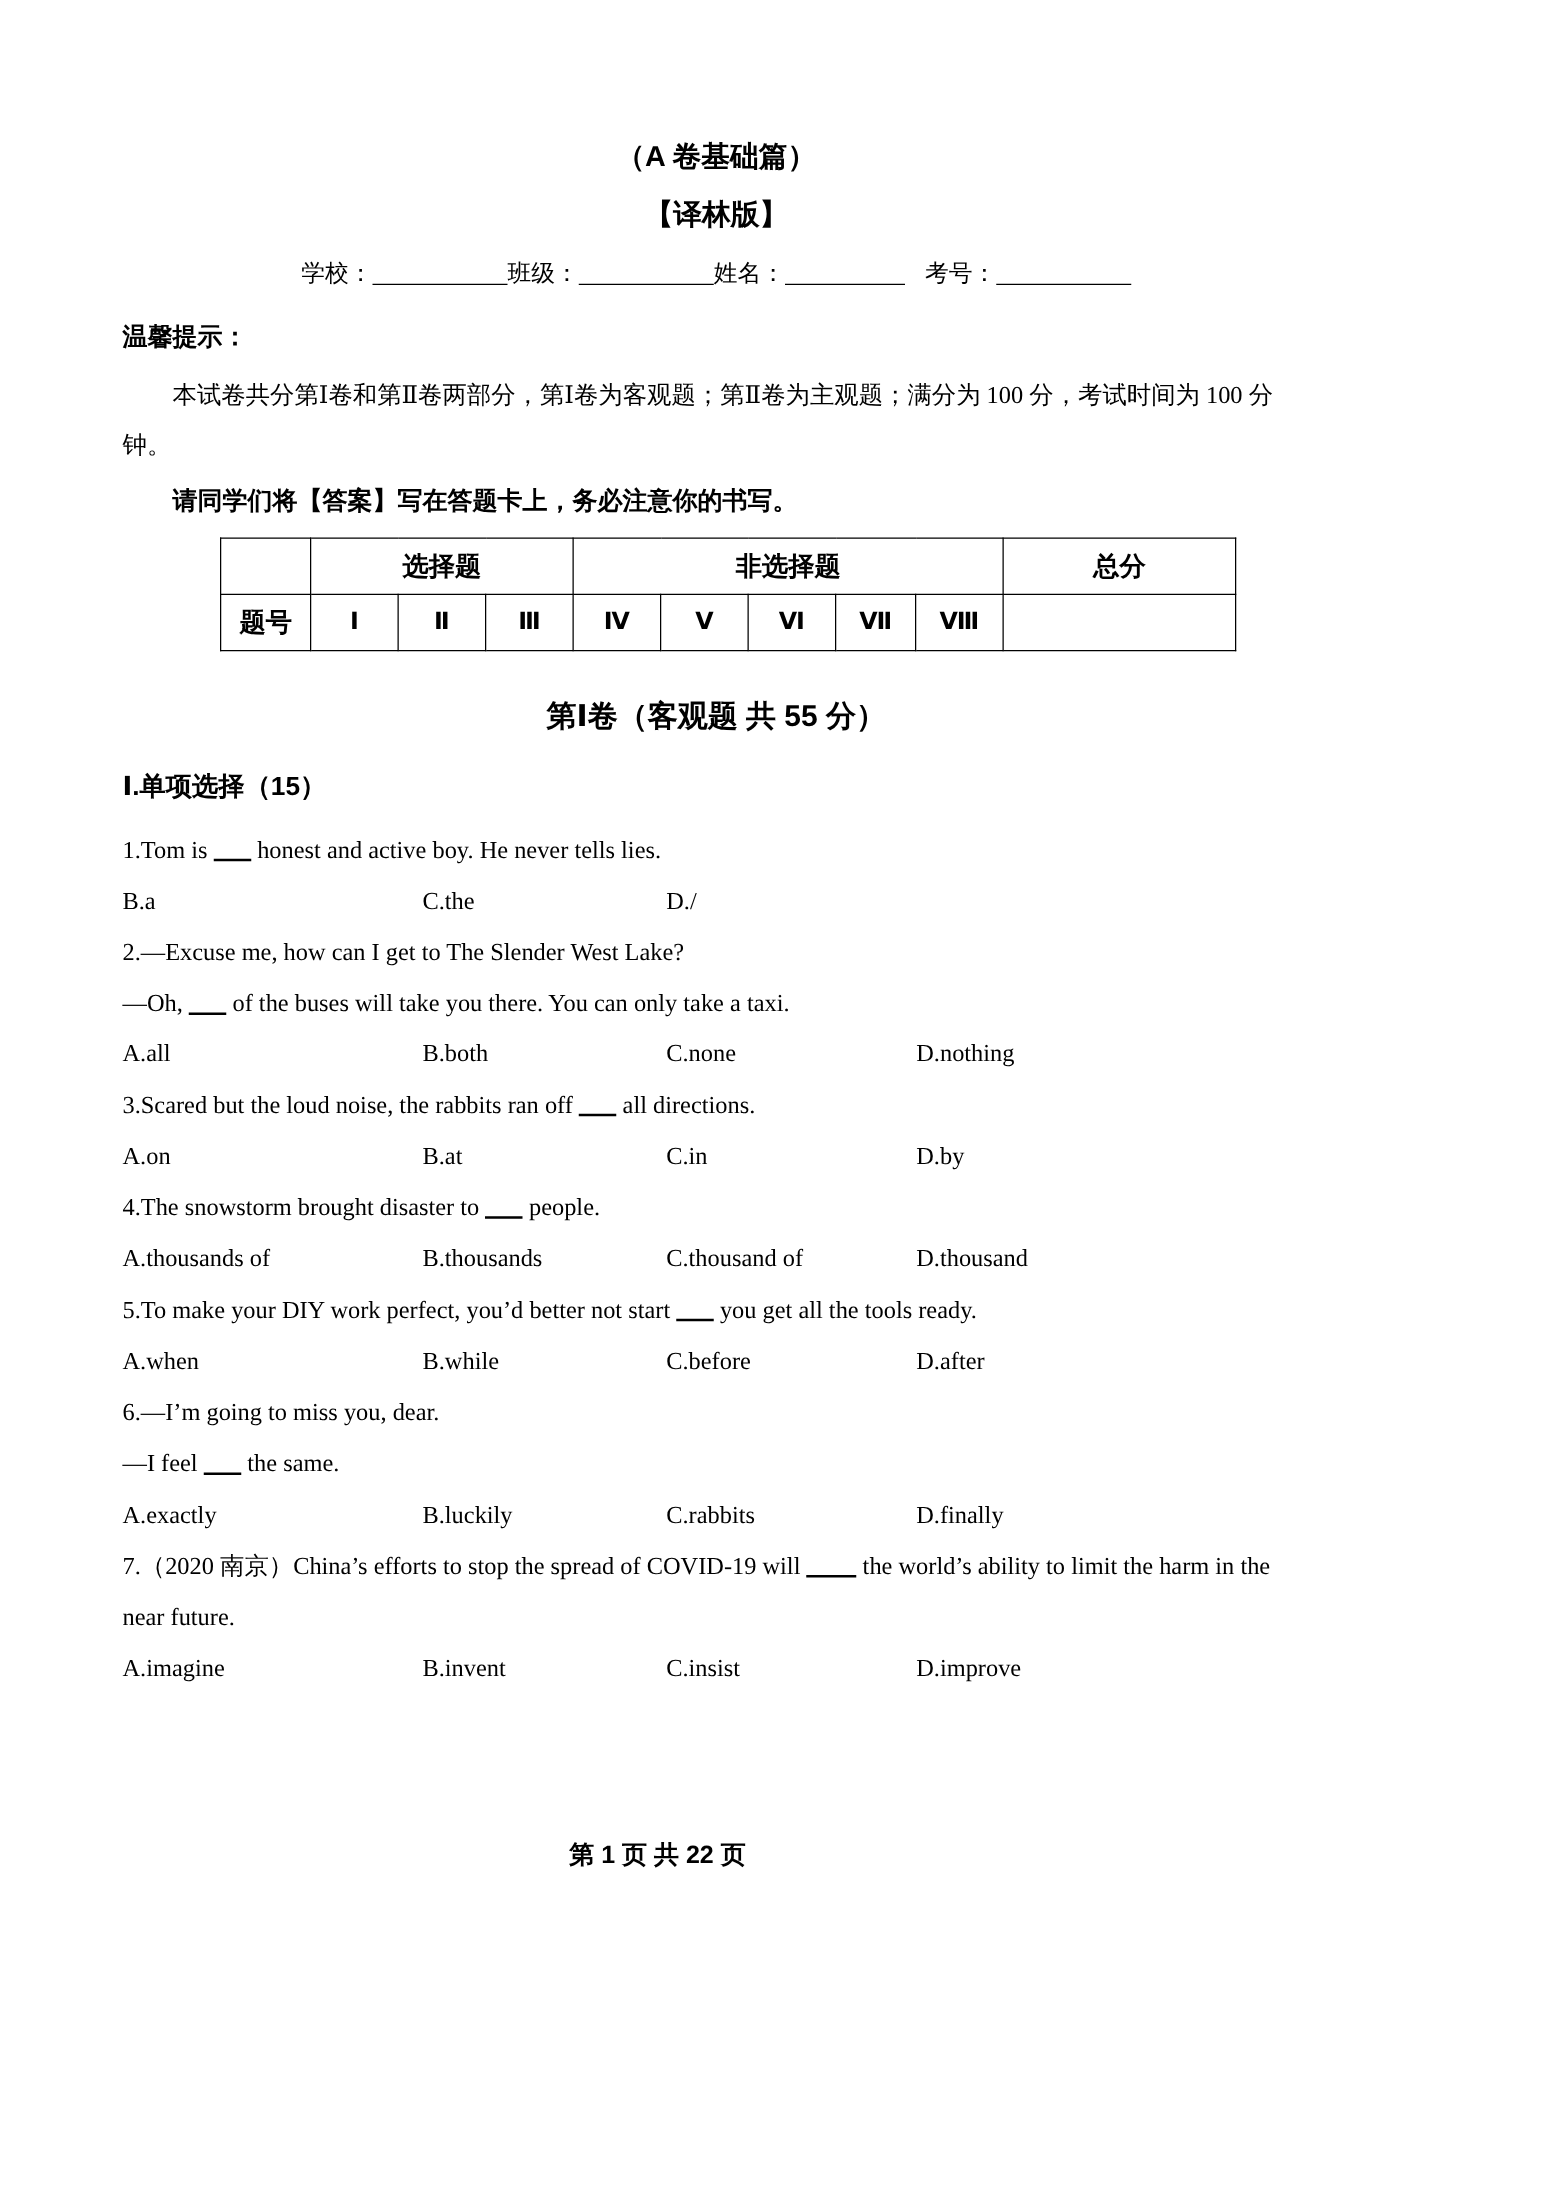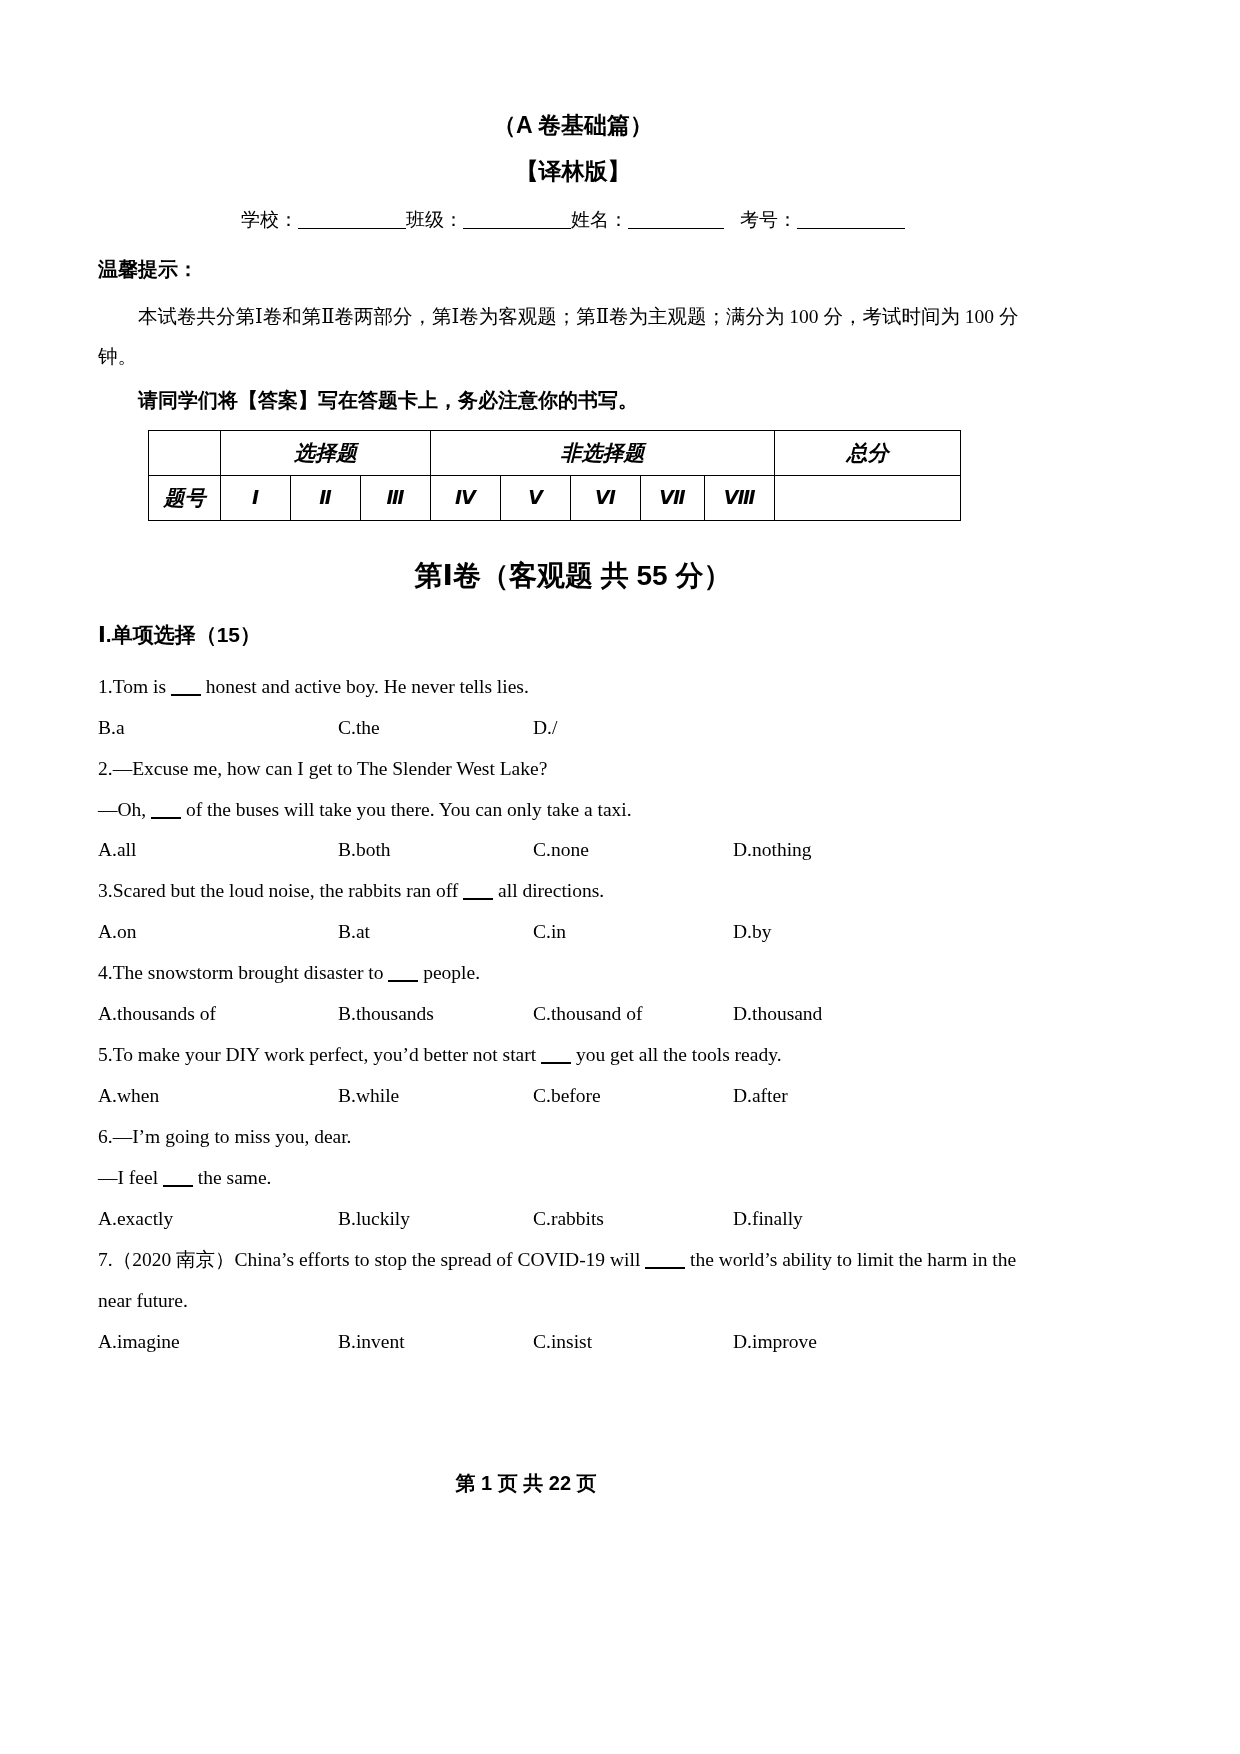--- a/index.html
+++ b/index.html
@@ -87,24 +87,23 @@
     font-family: "Liberation Sans", "DejaVu Sans", sans-serif;
     font-weight: bold;
     font-size: 20px;
     text-indent: 40px;
     margin: 10px 0 16px 0;
   }
 
   
   .score-table {
     border-collapse: collapse;
-    margin: 8px 0 0 50px;
+    margin: 8px 0 0 78px;
     width: 812px;
     table-layout: fixed;
-    font-style: italic;
   }
   .score-table td {
     border: 1.5px solid #000;
     text-align: center;
     vertical-align: middle;
     font-size: 19px;
     height: 40px;
     font-family: "Liberation Serif", "DejaVu Serif", serif;
   }
   .score-table td.hd {
@@ -118,21 +117,21 @@
     font-weight: bold;
     font-size: 19px;
   }
   .score-table td.blankcell { height: 42px; }
 
   
   .paper-heading {
     text-align: center;
     font-family: "Liberation Sans", "DejaVu Sans", sans-serif;
     font-weight: bold;
-    font-size: 28px;
+    font-size: 24px;
     margin: 36px 0 26px 0;
   }
   .section-heading {
     font-family: "Liberation Sans", "DejaVu Sans", sans-serif;
     font-weight: bold;
     font-size: 21px;
     margin: 0 0 18px 0;
   }
 
   

